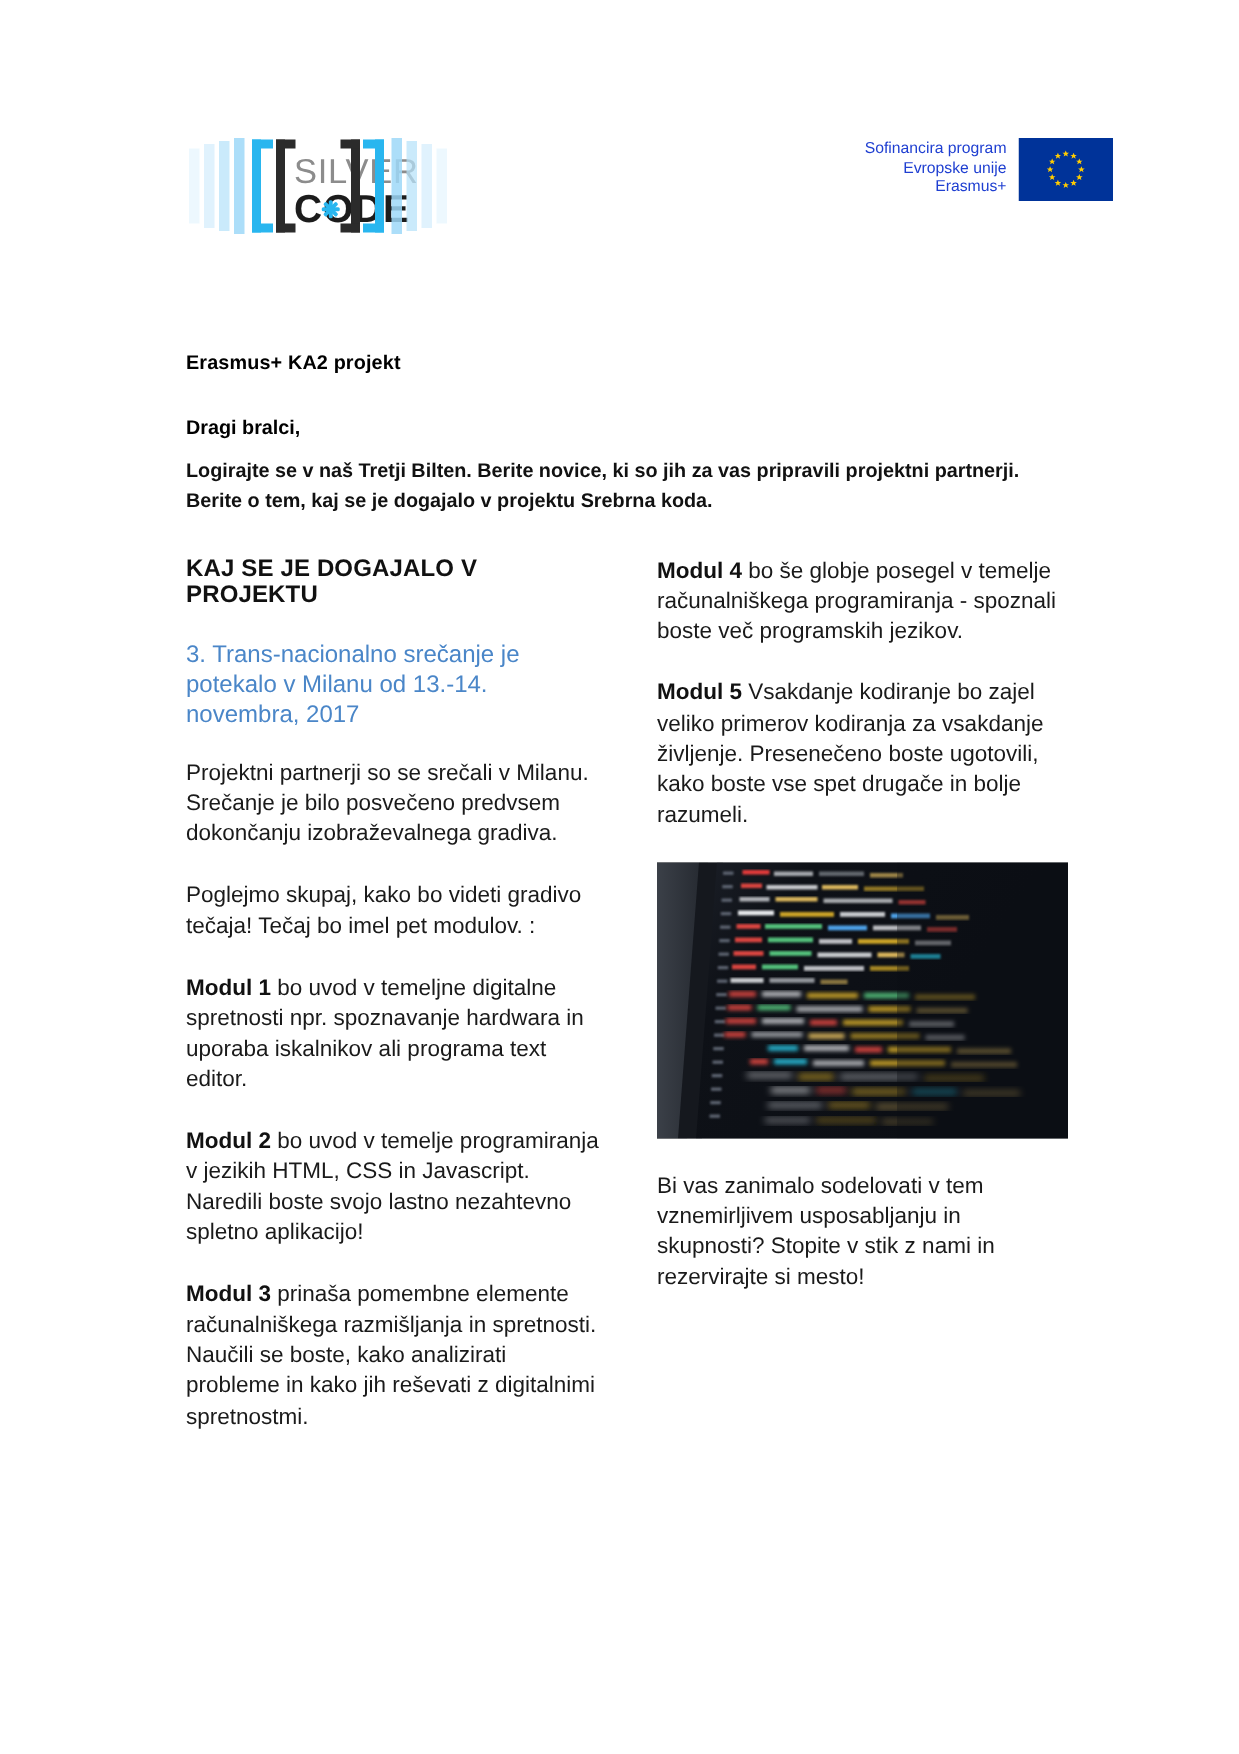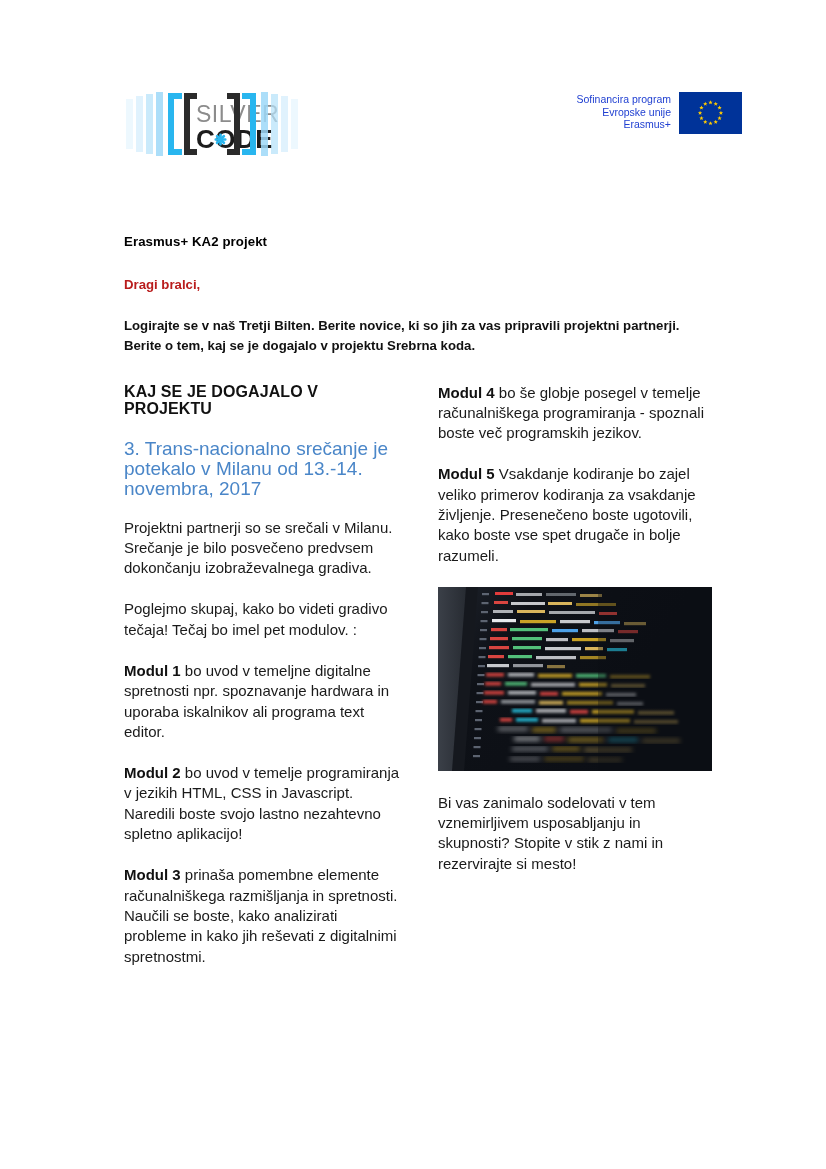--- a/index.html
+++ b/index.html
@@ -85,24 +85,24 @@
     letter-spacing: 0.1px;
     margin: 0 0 0 0;
   }
   .project-title .line { display: block; }
 
   .greeting {
     margin-top: 23px;
     font-weight: bold;
     font-size: 13.2px;
     line-height: 19px;
-    color: #b91c1c;
+    color: #000000;
   }
   .intro {
-    margin-top: 22px;
+    margin-top: 10px;
     font-weight: bold;
     font-size: 13.2px;
     line-height: 20.5px;
     color: #111111;
     max-width: 575px;
   }
 
   
   .columns {
     margin-top: 26px;
@@ -124,21 +124,21 @@
     font-weight: bold;
     font-size: 16px;
     line-height: 17px;
     color: #111111;
     letter-spacing: 0.1px;
     margin: 0 0 22px 0;
   }
 
   .blue-heading {
     color: #4a86c8;
-    font-size: 19px;
+    font-size: 16px;
     line-height: 20px;
     margin: 0 0 19px 0;
   }
 
   p.para {
     font-size: 15px;
     line-height: 20.3px;
     color: #1a1a1a;
     margin: 0 0 21px 0;
   }

